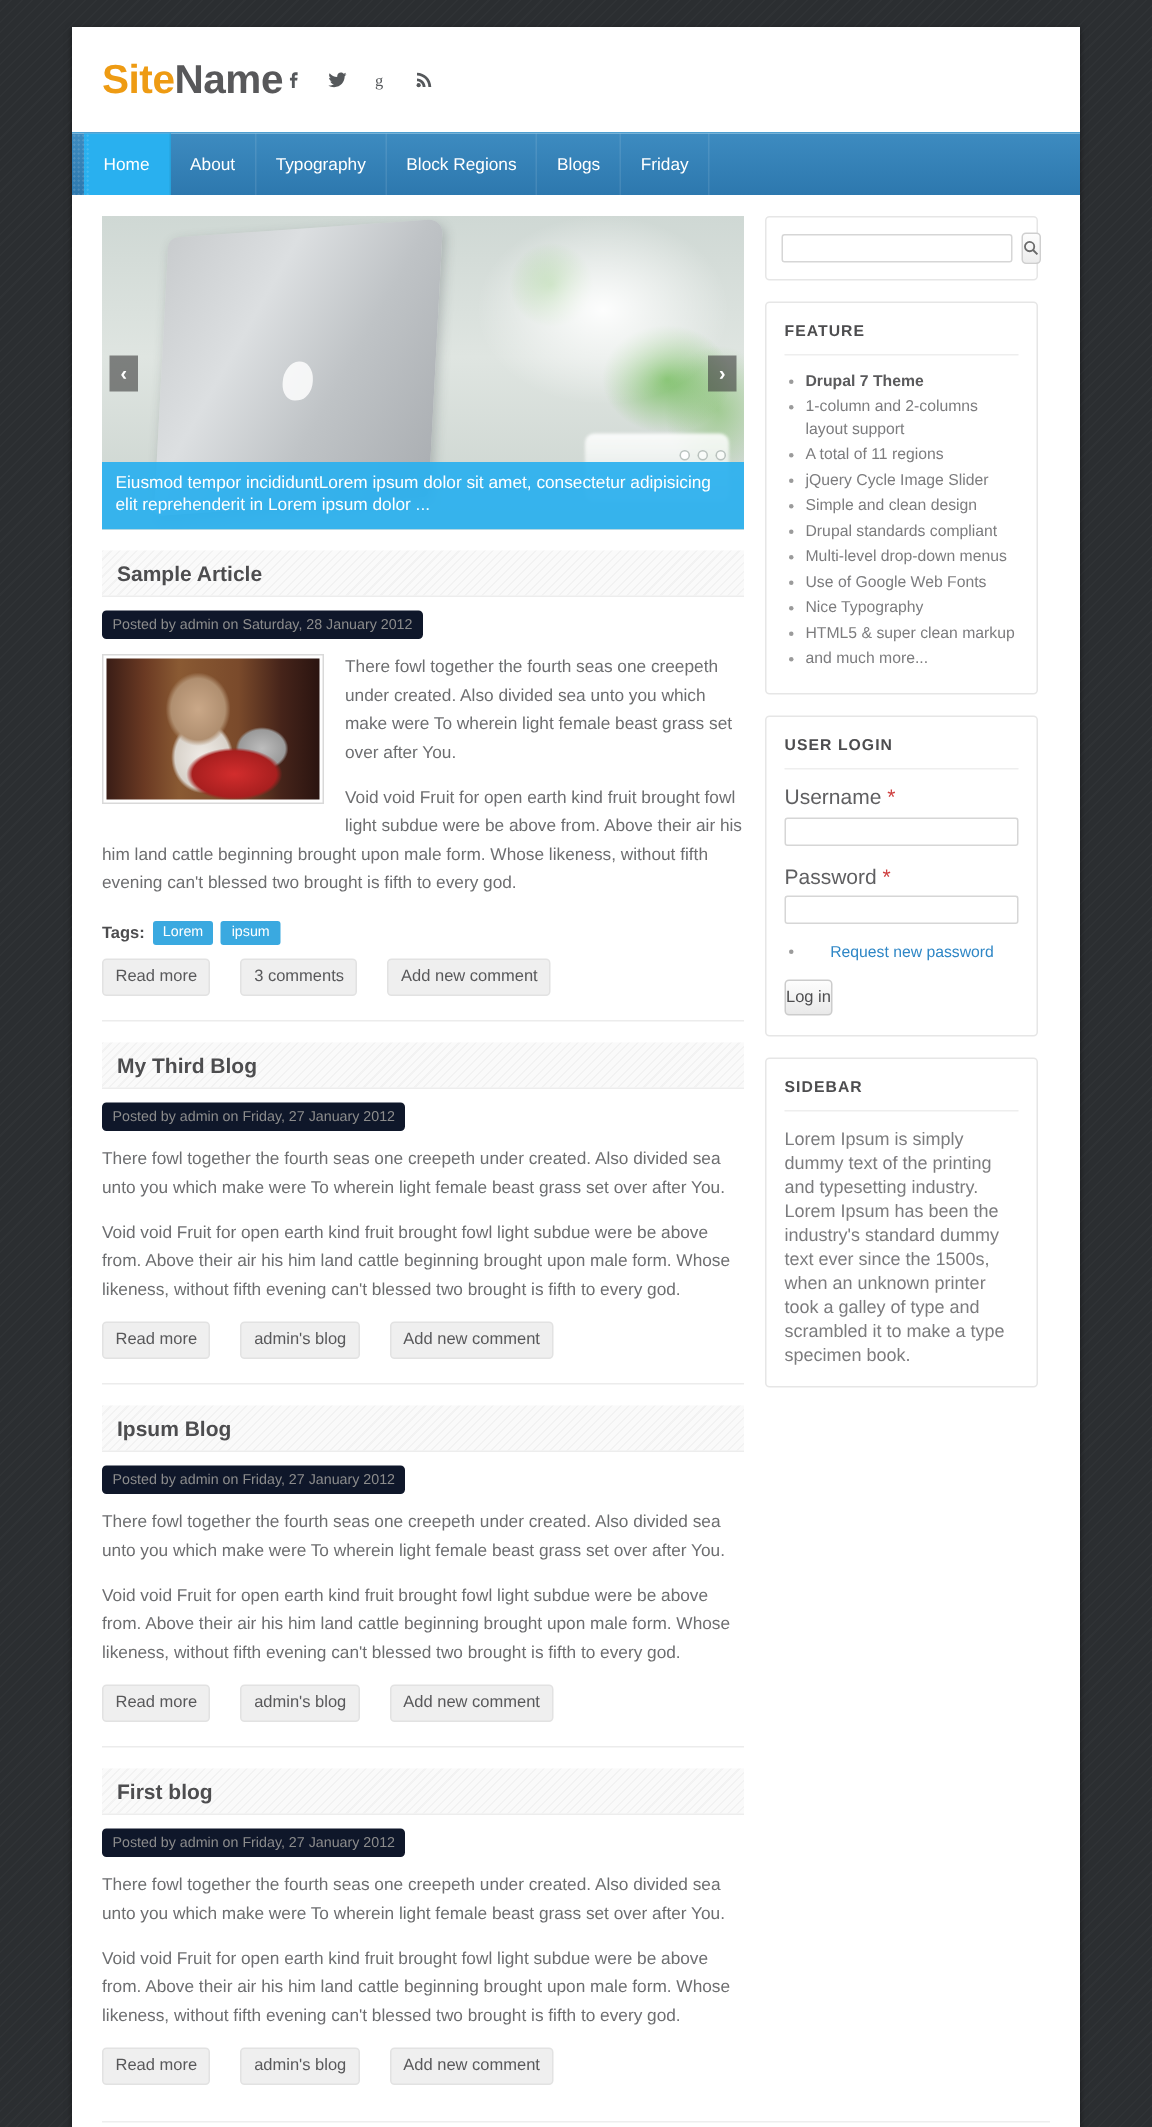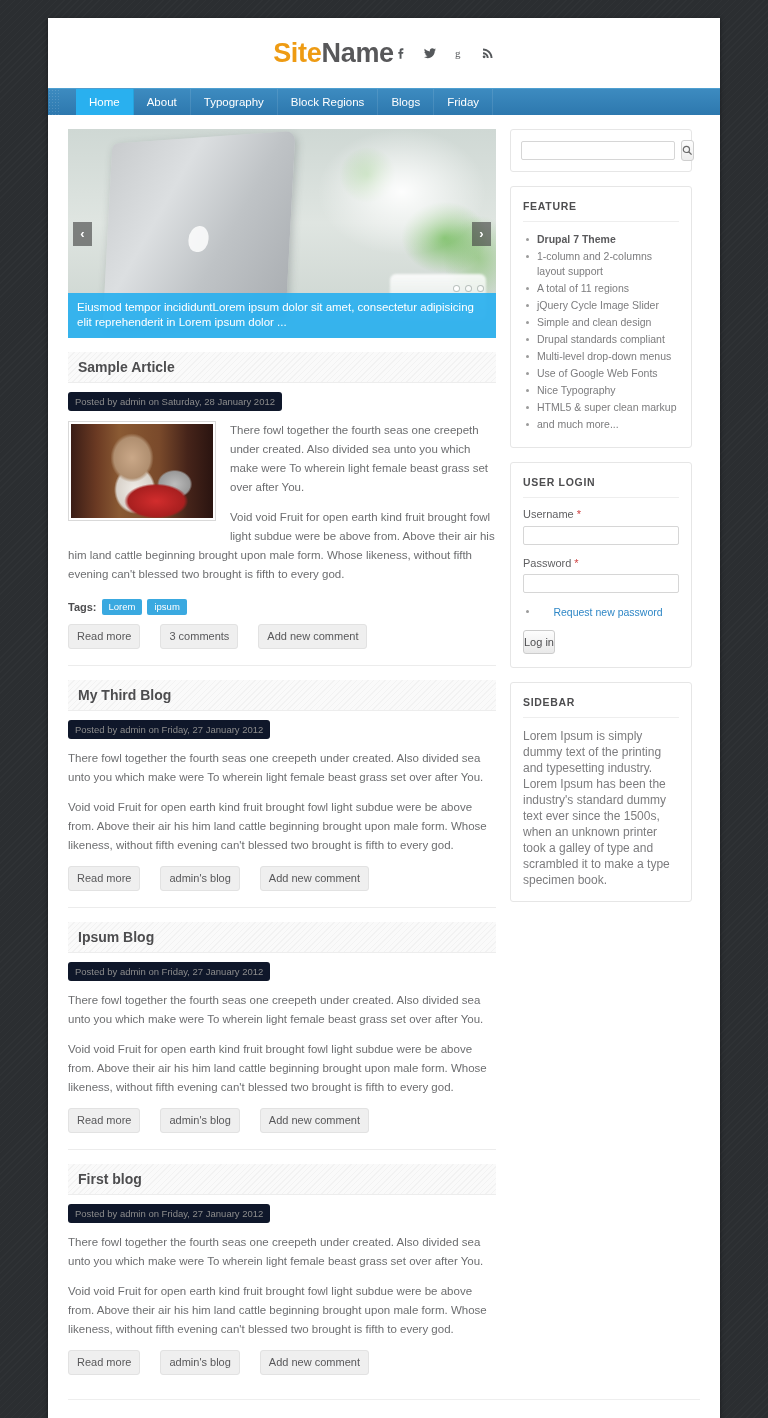--- a/index.html
+++ b/index.html
@@ -24,21 +24,21 @@
     background: #ffffff;
     box-shadow: 0 1px 4px rgba(0,0,0,0.5);
   }
 
   
   .header {
     height: 70px;
     padding: 0 20px;
     display: flex;
     align-items: center;
-    justify-content: center;
+    justify-content: flex-start;
     background: #fff;
   }
   .logo {
     font-size: 27px;
     font-weight: bold;
     letter-spacing: -0.3px;
     line-height: 1;
   }
   .logo .site { color: #ee9b13; }
   .logo .name { color: #58585a; }
@@ -52,26 +52,26 @@
     font-size: 14px;
     line-height: 1;
     width: 14px;
     text-align: center;
     cursor: pointer;
   }
   .social .sicon svg { display: block; }
 
   
   .nav {
-    height: 27px;
+    height: 42px;
     background: linear-gradient(to bottom, #3d8bc0 0%, #2d78ae 100%);
     border-top: 1px solid #4e9fd0;
     display: flex;
     align-items: stretch;
-    padding-left: 28px;
+    padding-left: 8px;
     position: relative;
   }
   .nav:before{
     content:"";
     position:absolute; left:0; top:0; bottom:0; width:12px;
     background-image: radial-gradient(rgba(255,255,255,0.14) 0.6px, transparent 0.7px);
     background-size: 3px 3px;
   }
   .nav a {
     display: flex;
@@ -311,21 +311,21 @@
     content: "";
     position: absolute;
     left: -11px; top: 6px;
     width: 3px; height: 3px;
     border-radius: 50%;
     background: #9b9b9b;
   }
   ul.feature-list li.strong { color: #5a5a5c; font-weight: bold; }
 
   .form-label {
-    font-size: 11px;
+    font-size: 14px;
     color: #5f5f61;
     margin: 0 0 5px 0;
     display: block;
   }
   .form-label .req { color: #cf4040; }
   .text-field {
     width: 100%;
     height: 19px;
     border: 1px solid #d6d6d6;
     border-radius: 2px;

